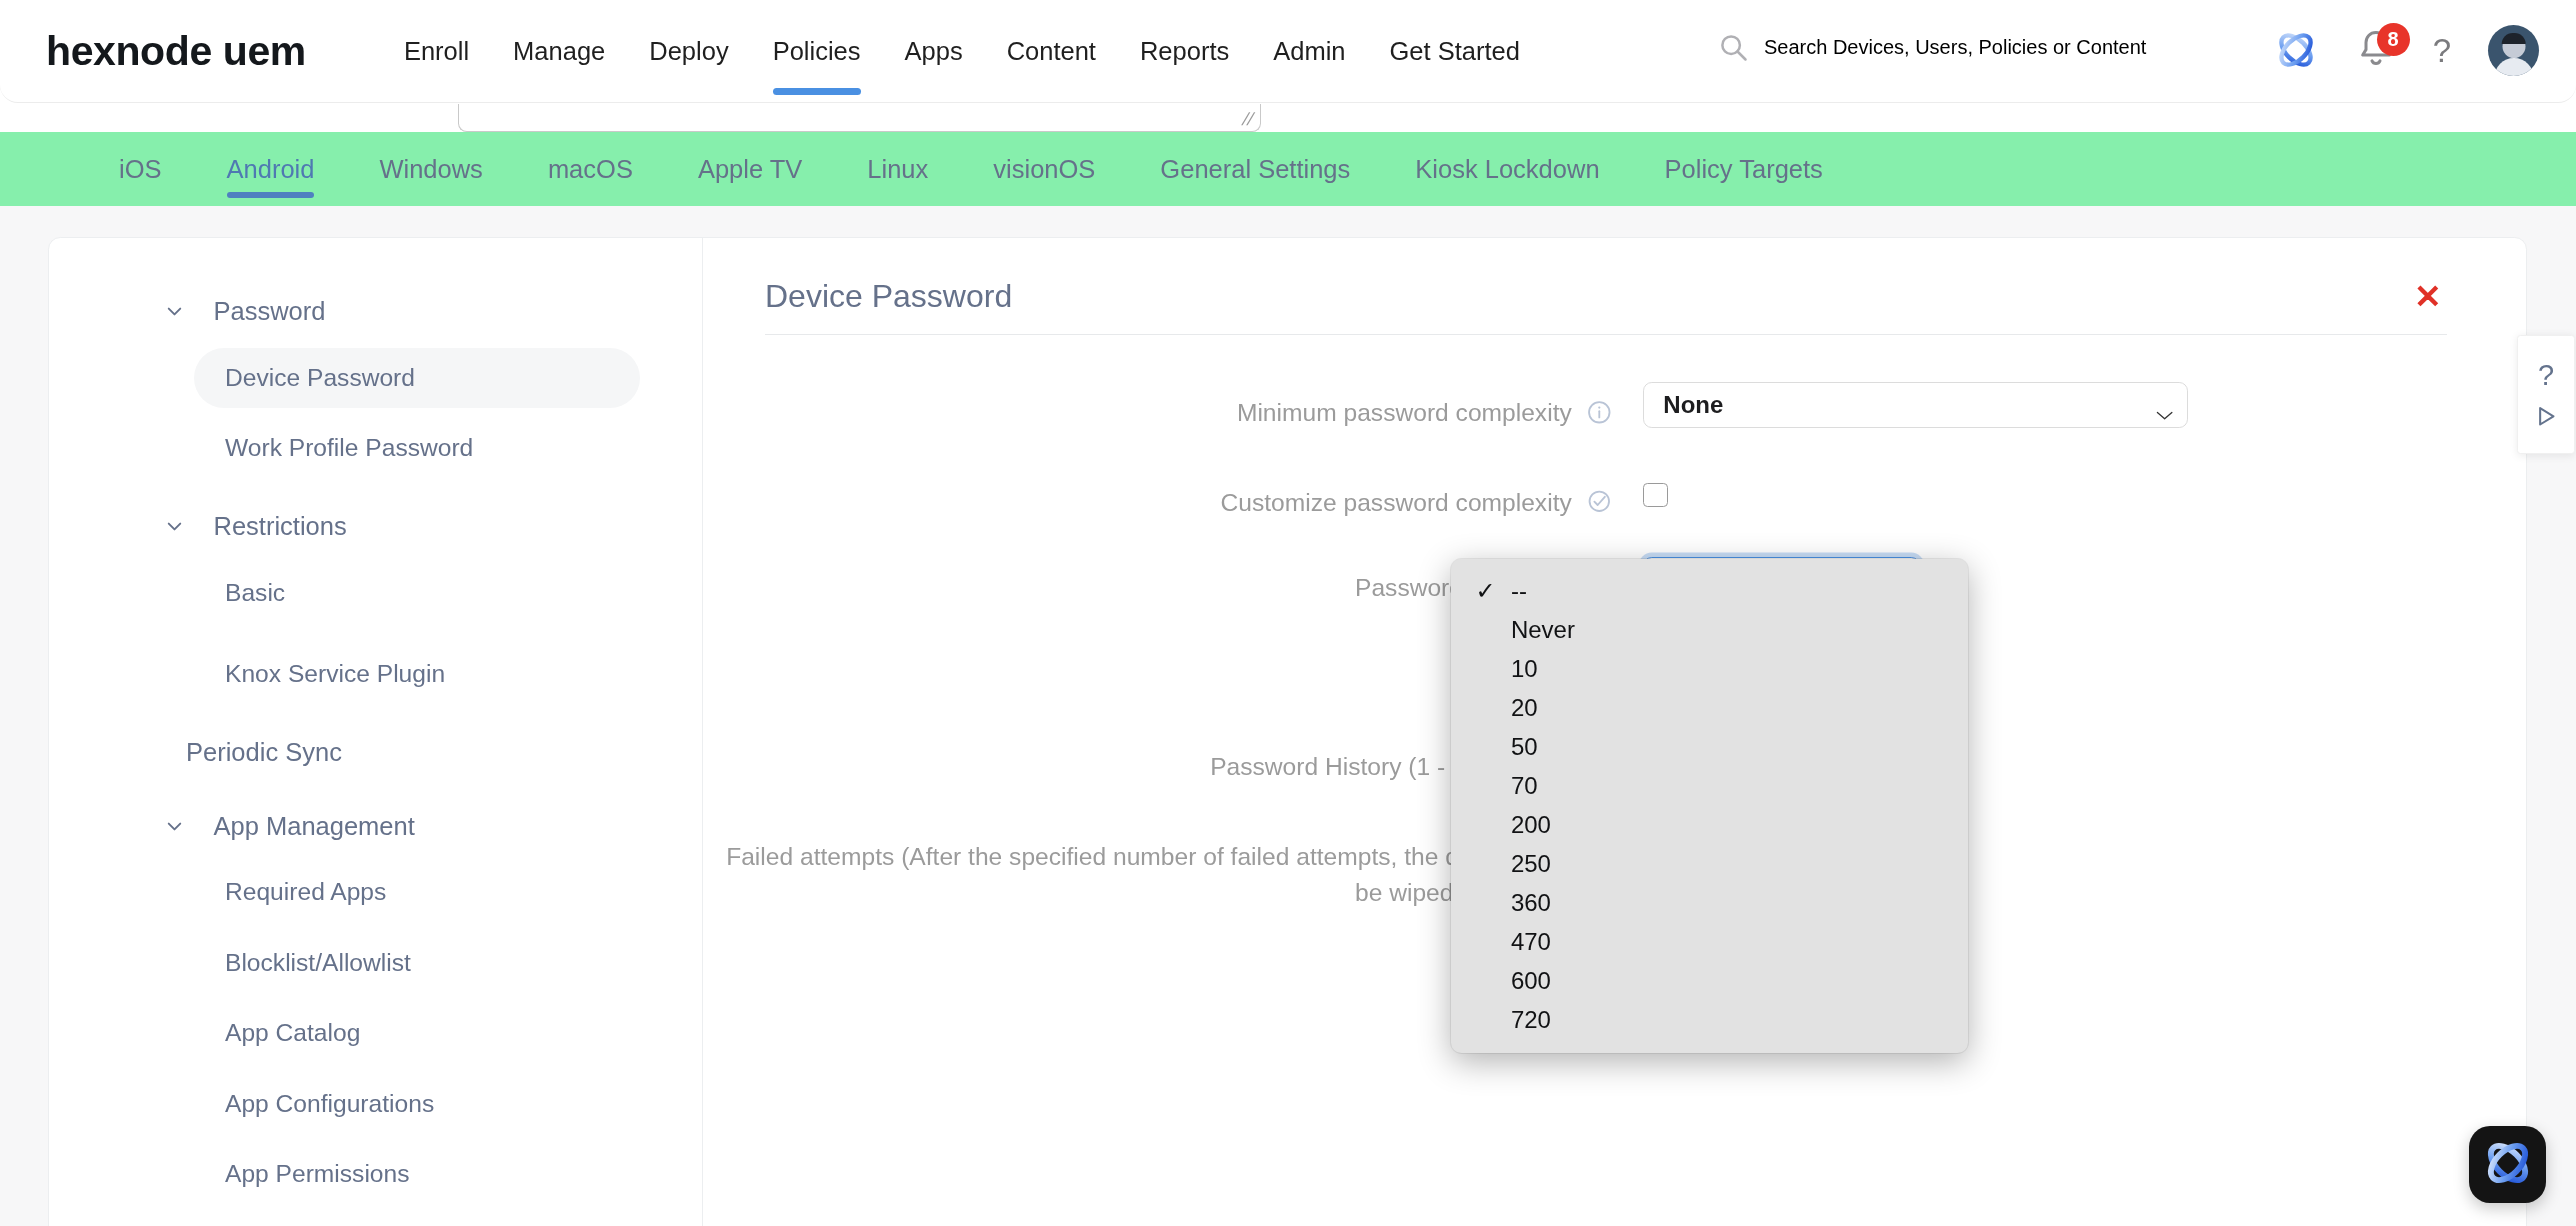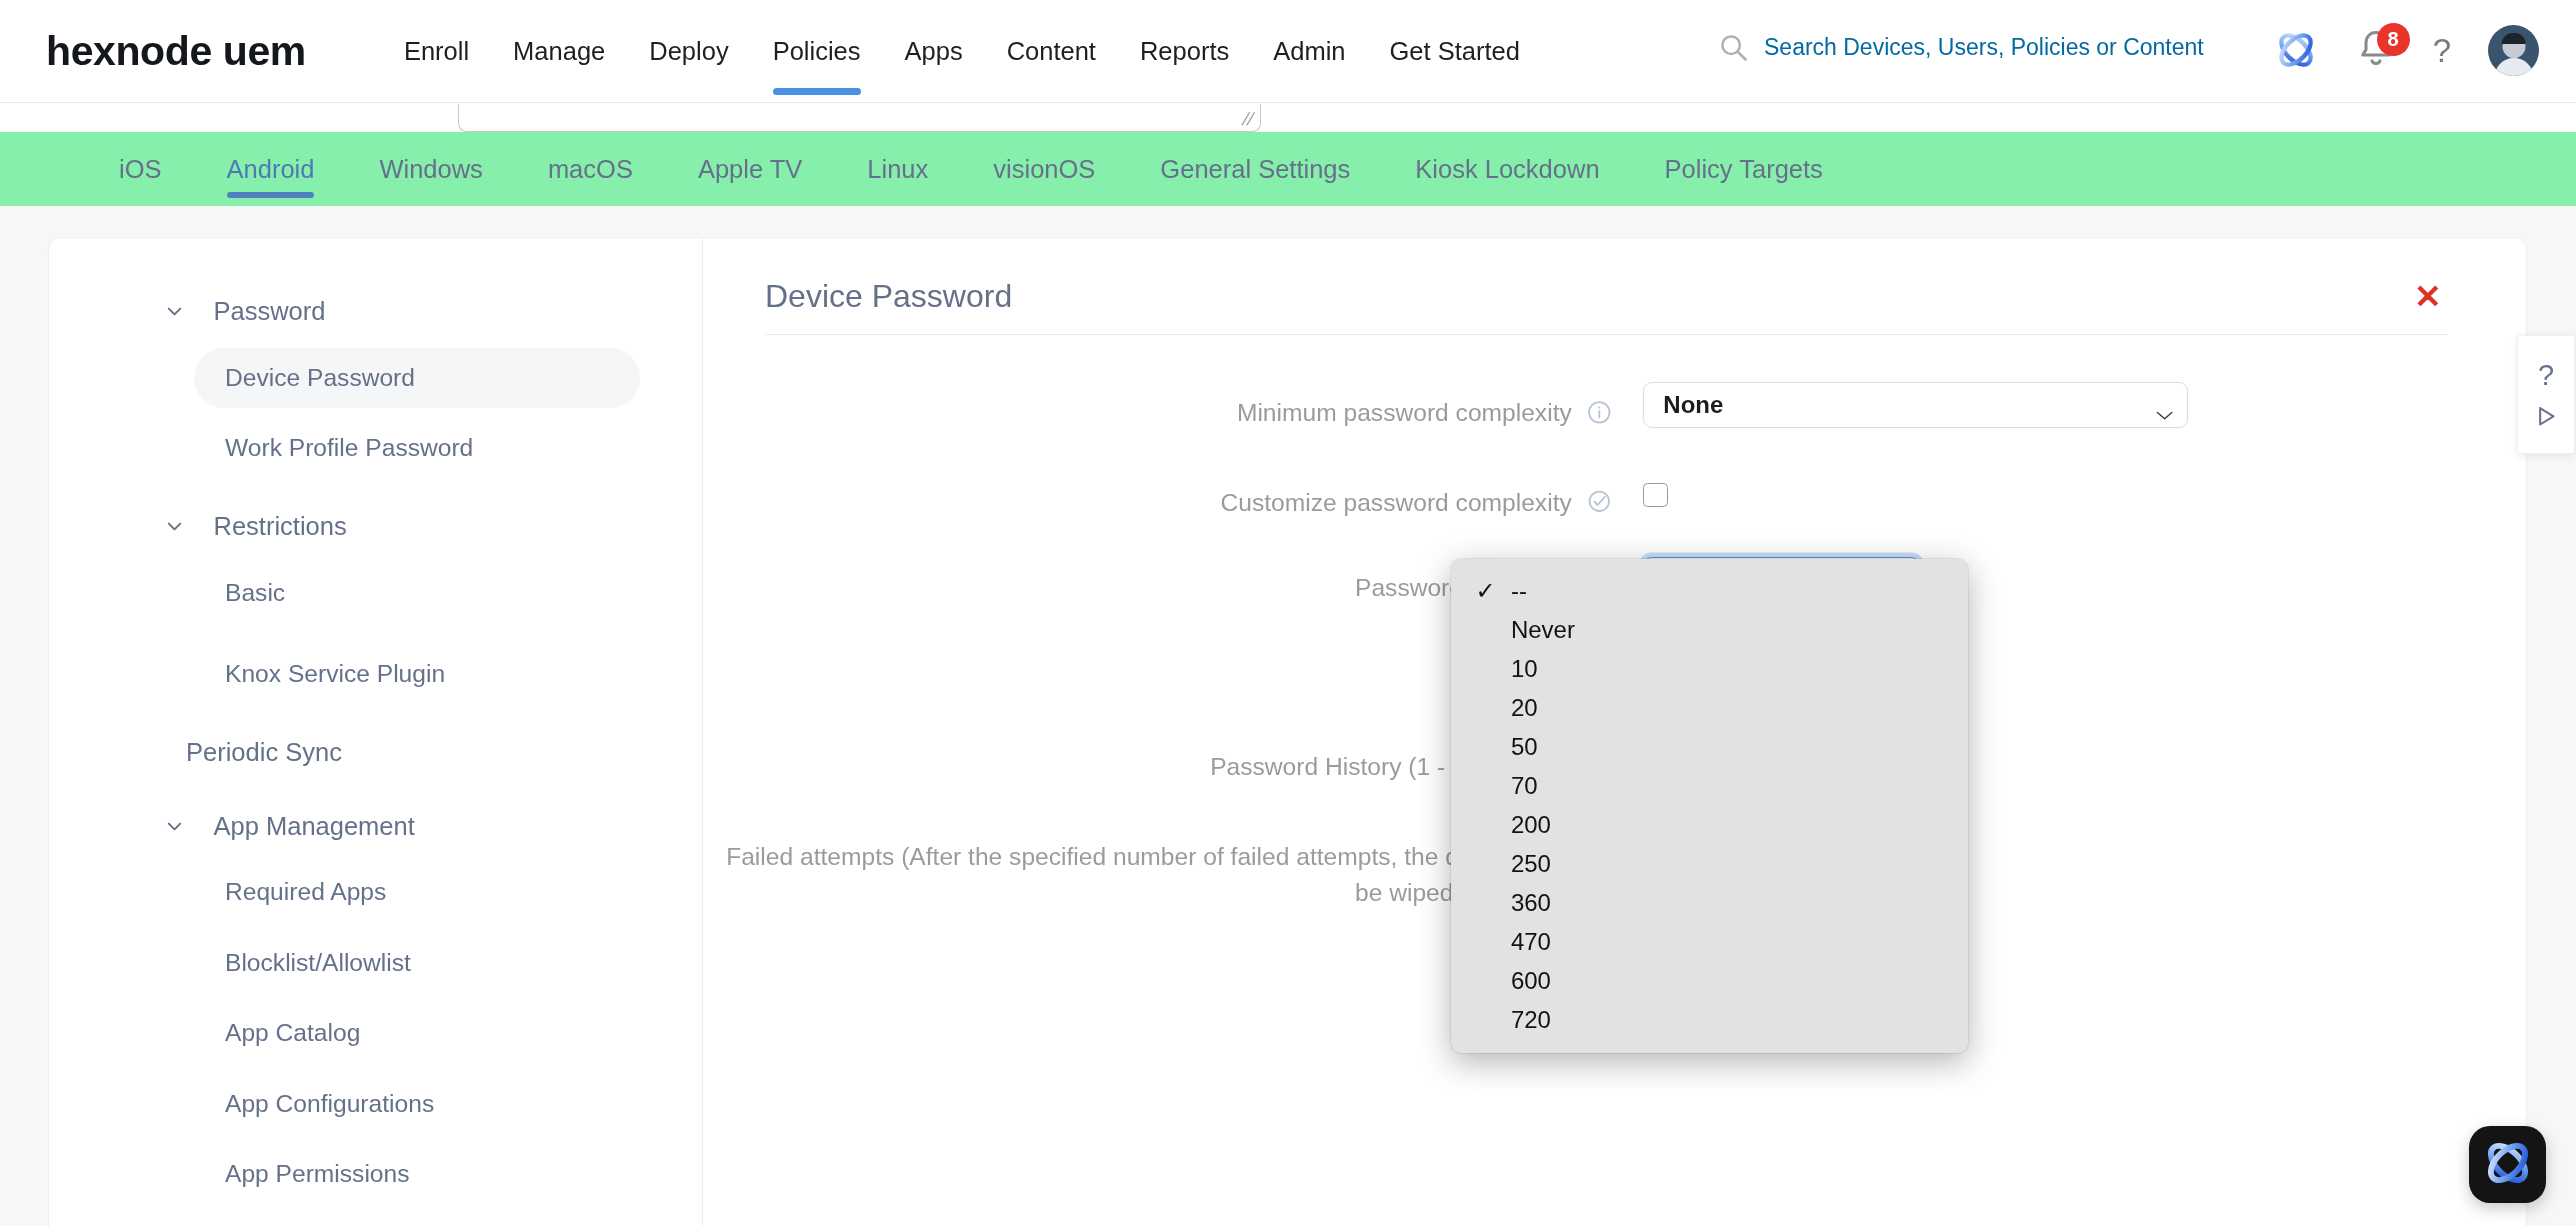--- a/index.html
+++ b/index.html
@@ -8,21 +8,21 @@
     font-family: "Liberation Sans", sans-serif;
     background: #ffffff;
     overflow: hidden;
   }
 
   
   .topbar {
     position: absolute; top: 0; left: 0; width: 2576px; height: 103px;
     background: #ffffff;
     border-bottom: 1.8px solid #ececec;
-    display: flex; align-items: center;
+    display: flex; align-items: center; border-radius: 18px;
   }
   .brand {
     margin-left: 46px;
     font-size: 41px;
     font-weight: 700;
     color: #14181c;
     letter-spacing: -0.4px;
     white-space: nowrap;
   }
   .mainnav {
@@ -48,21 +48,21 @@
     height: 7px; border-radius: 3.5px;
     background: #4a90e2;
   }
 
   .searchwrap {
     position: absolute; left: 1718px; top: 32px;
     display: flex; align-items: center; gap: 16px;
   }
   .search-icon { width: 30px; height: 30px; display: block; }
   .search-placeholder {
-    font-size: 23px; color: #0369a1; white-space: nowrap;
+    font-size: 20px; color: #000000; white-space: nowrap;
   }
 
   .topicons {
     position: absolute; right: 37px; top: 24.6px;
     display: flex; align-items: center; gap: 37px;
   }
   .atom-icon { width: 46px; height: 46px; display: block; }
   .bell-wrap { position: relative; width: 40px; height: 44px; }
   .bell-icon { width: 40px; height: 44px; display: block; }
   .bell-badge {

